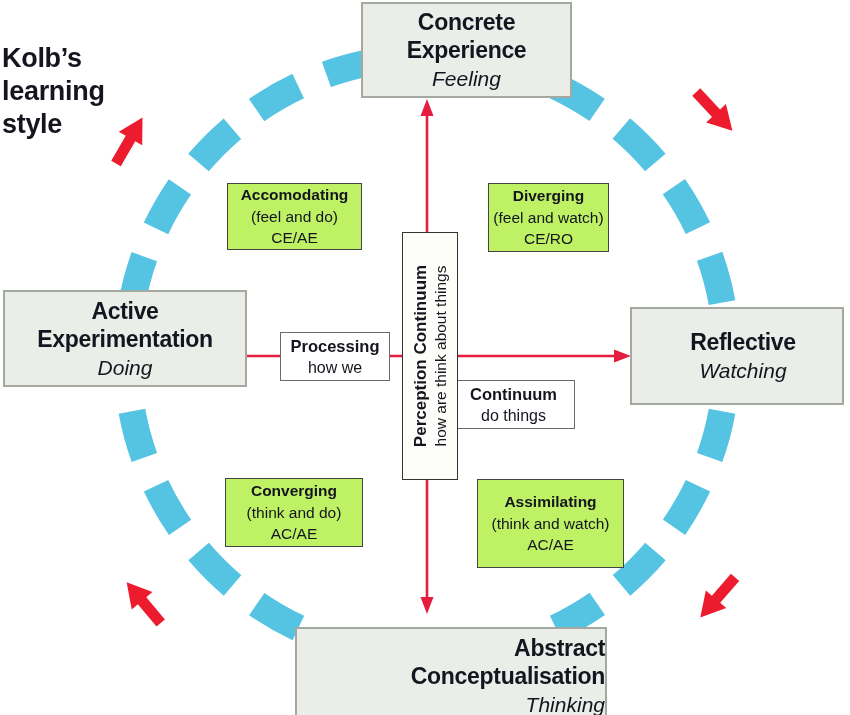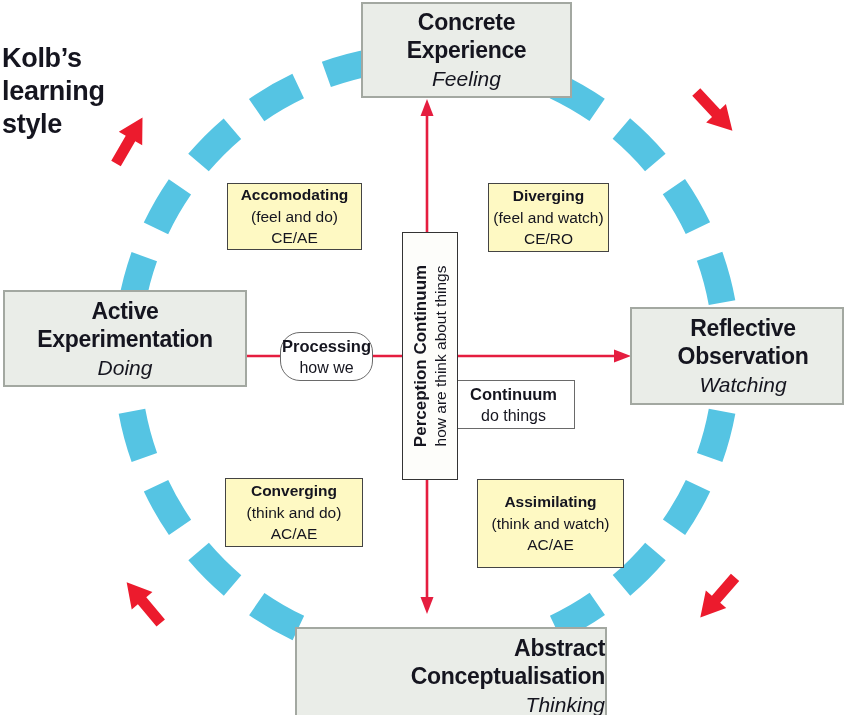--- a/index.html
+++ b/index.html
@@ -19,21 +19,21 @@
   }
   #bg-svg{position:absolute;left:0;top:0;z-index:1;}
   .dash-circle{fill:none;stroke:var(--dash-blue);stroke-width:27;stroke-dasharray:48 30.5;stroke-dashoffset:24;}
   .red-line{stroke:var(--line-red);stroke-width:2.6;}
   .red-fill{fill:var(--line-red);}
   .rot-arrow{fill:var(--arrow-red);}
   .box{position:absolute;z-index:2;display:flex;flex-direction:column;align-items:center;justify-content:center;text-align:center;}
   .stage{background:var(--stage-box-bg);border:2px solid var(--stage-box-border);}
   .stage .t{font-weight:800;font-size:23px;line-height:28px;letter-spacing:-0.3px;}
   .stage .m{font-style:italic;font-size:21px;line-height:27px;margin-top:1px;}
-  .label{background:#fef9c3;border:1px solid var(--label-box-border);font-size:15.5px;line-height:21.5px;}
+  .label{background:#bef264;border:1px solid var(--label-box-border);font-size:15.5px;line-height:21.5px;}
   .label .n{font-weight:800;}
   .mid{background:#ffffff;border:1px solid #6a6a6a;font-size:16px;line-height:22px;}
   .mid .n{font-weight:800;font-size:16.5px;}
   #title{position:absolute;left:2px;top:42px;z-index:2;font-weight:800;font-size:27px;line-height:33px;letter-spacing:-0.3px;}
   #perception-box{position:absolute;left:402px;top:232px;width:56px;height:248px;
     background:#fdfdfa;border:1px solid #333;z-index:2;}
   #perception-rot{position:absolute;left:-96px;top:96px;width:246px;height:54px;
     transform:rotate(-90deg);display:flex;flex-direction:column;align-items:center;justify-content:center;text-align:center;}
   #perception-rot .n{font-weight:800;font-size:17px;line-height:21px;}
   #perception-rot .c{font-size:15.5px;line-height:20px;}
@@ -80,21 +80,20 @@
   </div>
 
   <div class="box stage" style="left:321px;top:2px;width:211px;height:96px;margin-left:40px;">
     <div class="t">Concrete</div>
     <div class="t">Experience</div>
     <div class="m">Feeling</div>
   </div>
 
   <div class="box stage" style="left:630px;top:307px;width:214px;height:98px;padding-left:12px;">
     <div class="t">Reflective</div>
-    <div class="t">Observation</div>
     <div class="m">Watching</div>
   </div>
 
   <div class="box stage" style="left:295px;top:627px;width:312px;height:98px;align-items:flex-end;">
     <div class="t">Abstract</div>
     <div class="t">Conceptualisation</div>
     <div class="m">Thinking</div>
   </div>
 
   <div class="box stage" style="left:3px;top:290px;width:244px;height:97px;">
@@ -120,21 +119,21 @@
     <div>(think and do)</div>
     <div>AC/AE</div>
   </div>
 
   <div class="box label" style="left:477px;top:479px;width:147px;height:89px;">
     <div class="n">Assimilating</div>
     <div>(think and watch)</div>
     <div>AC/AE</div>
   </div>
 
-  <div class="box mid" style="left:280px;top:332px;width:93px;height:49px;border-radius:20px;">
+  <div class="box mid" style="left:280px;top:332px;width:110px;height:49px;">
     <div class="n">Processing</div>
     <div>how we</div>
   </div>
 
   <div class="box mid" style="left:452px;top:332px;width:123px;height:49px;margin-top:48px;">
     <div class="n">Continuum</div>
     <div>do things</div>
   </div>
 
   <div id="perception-box">

